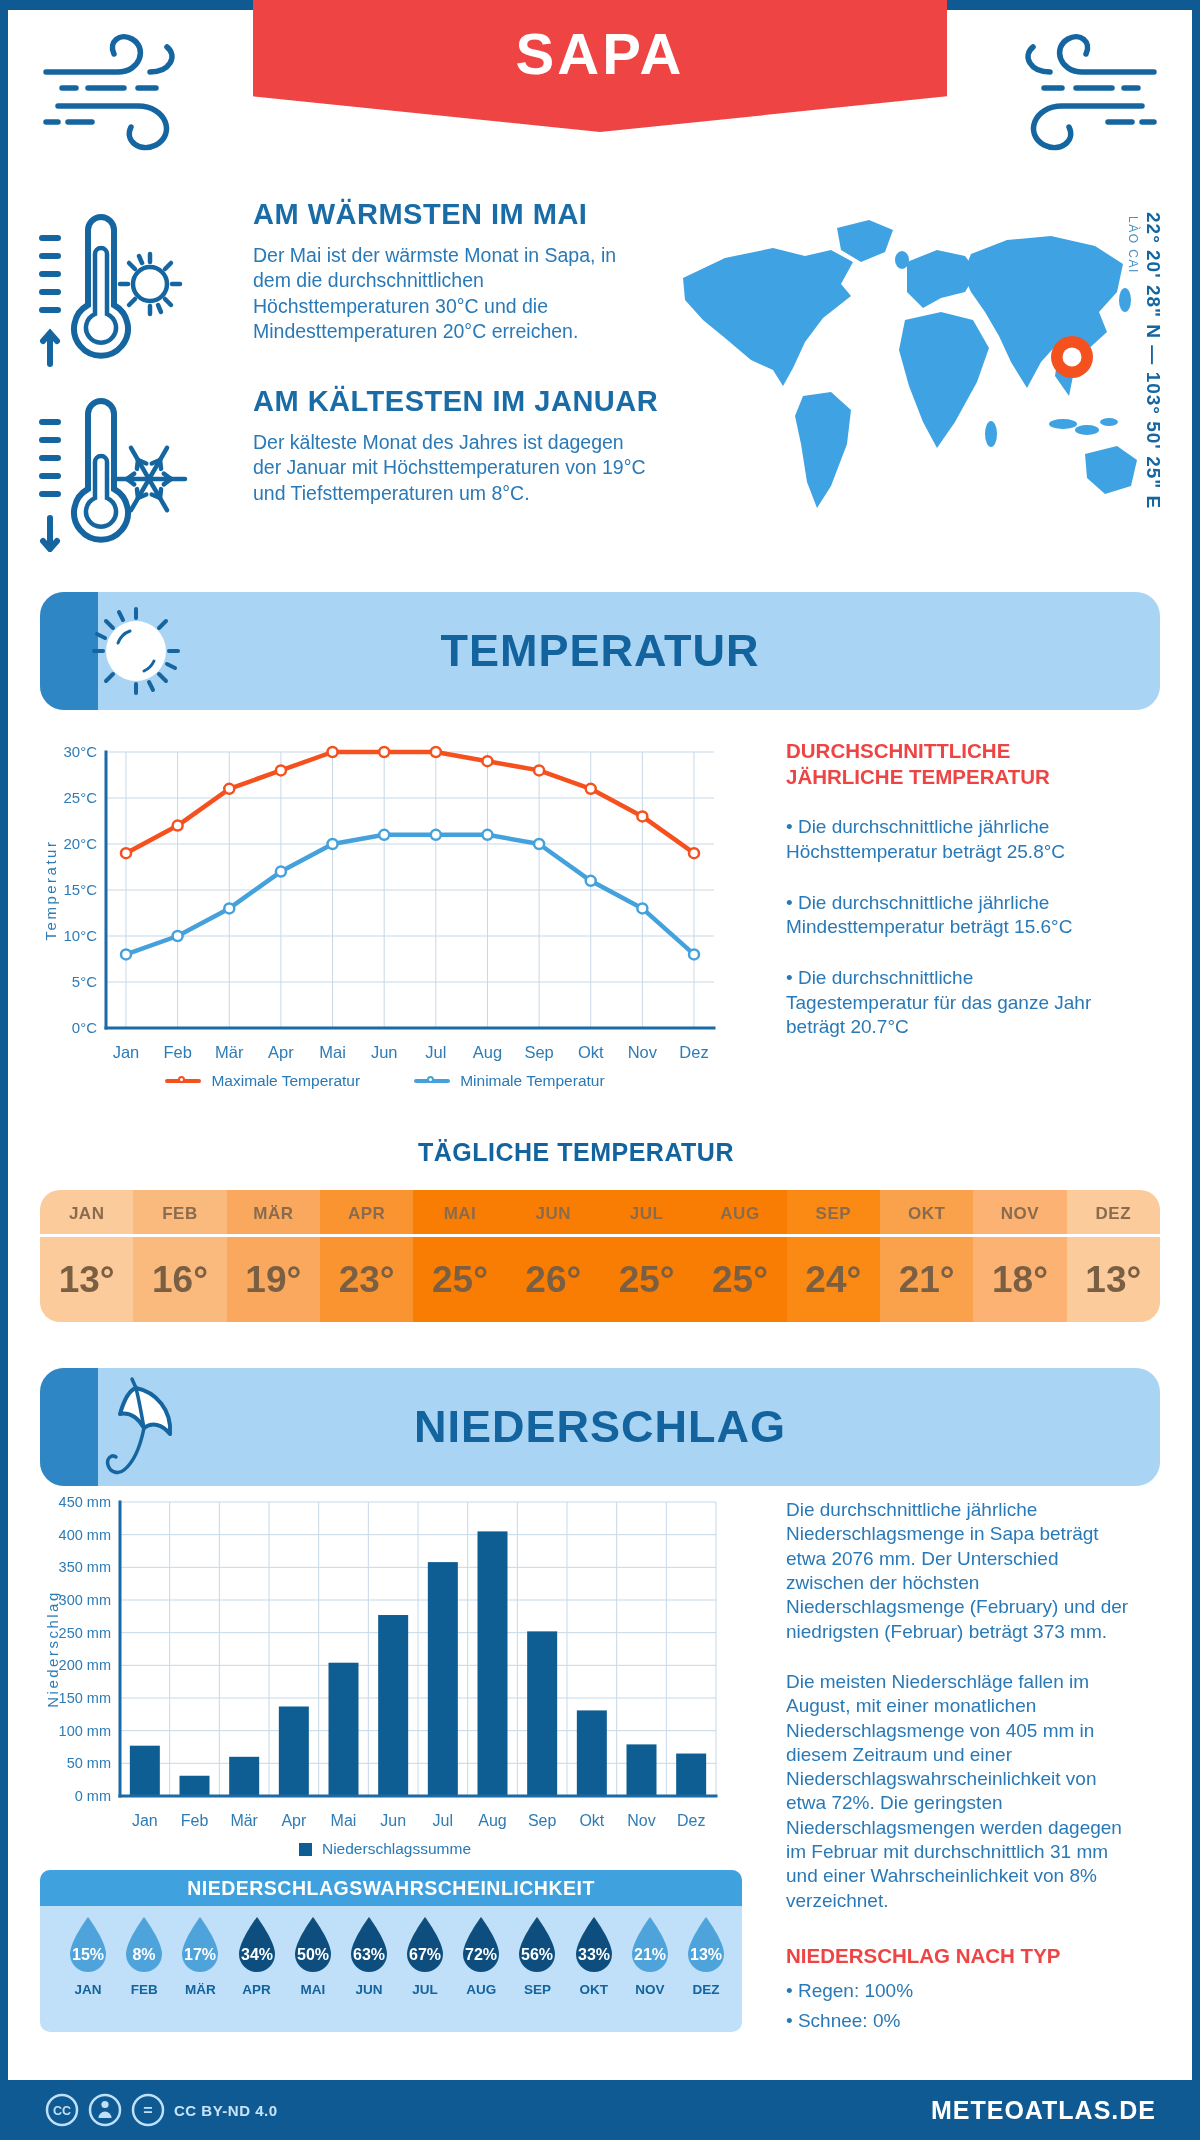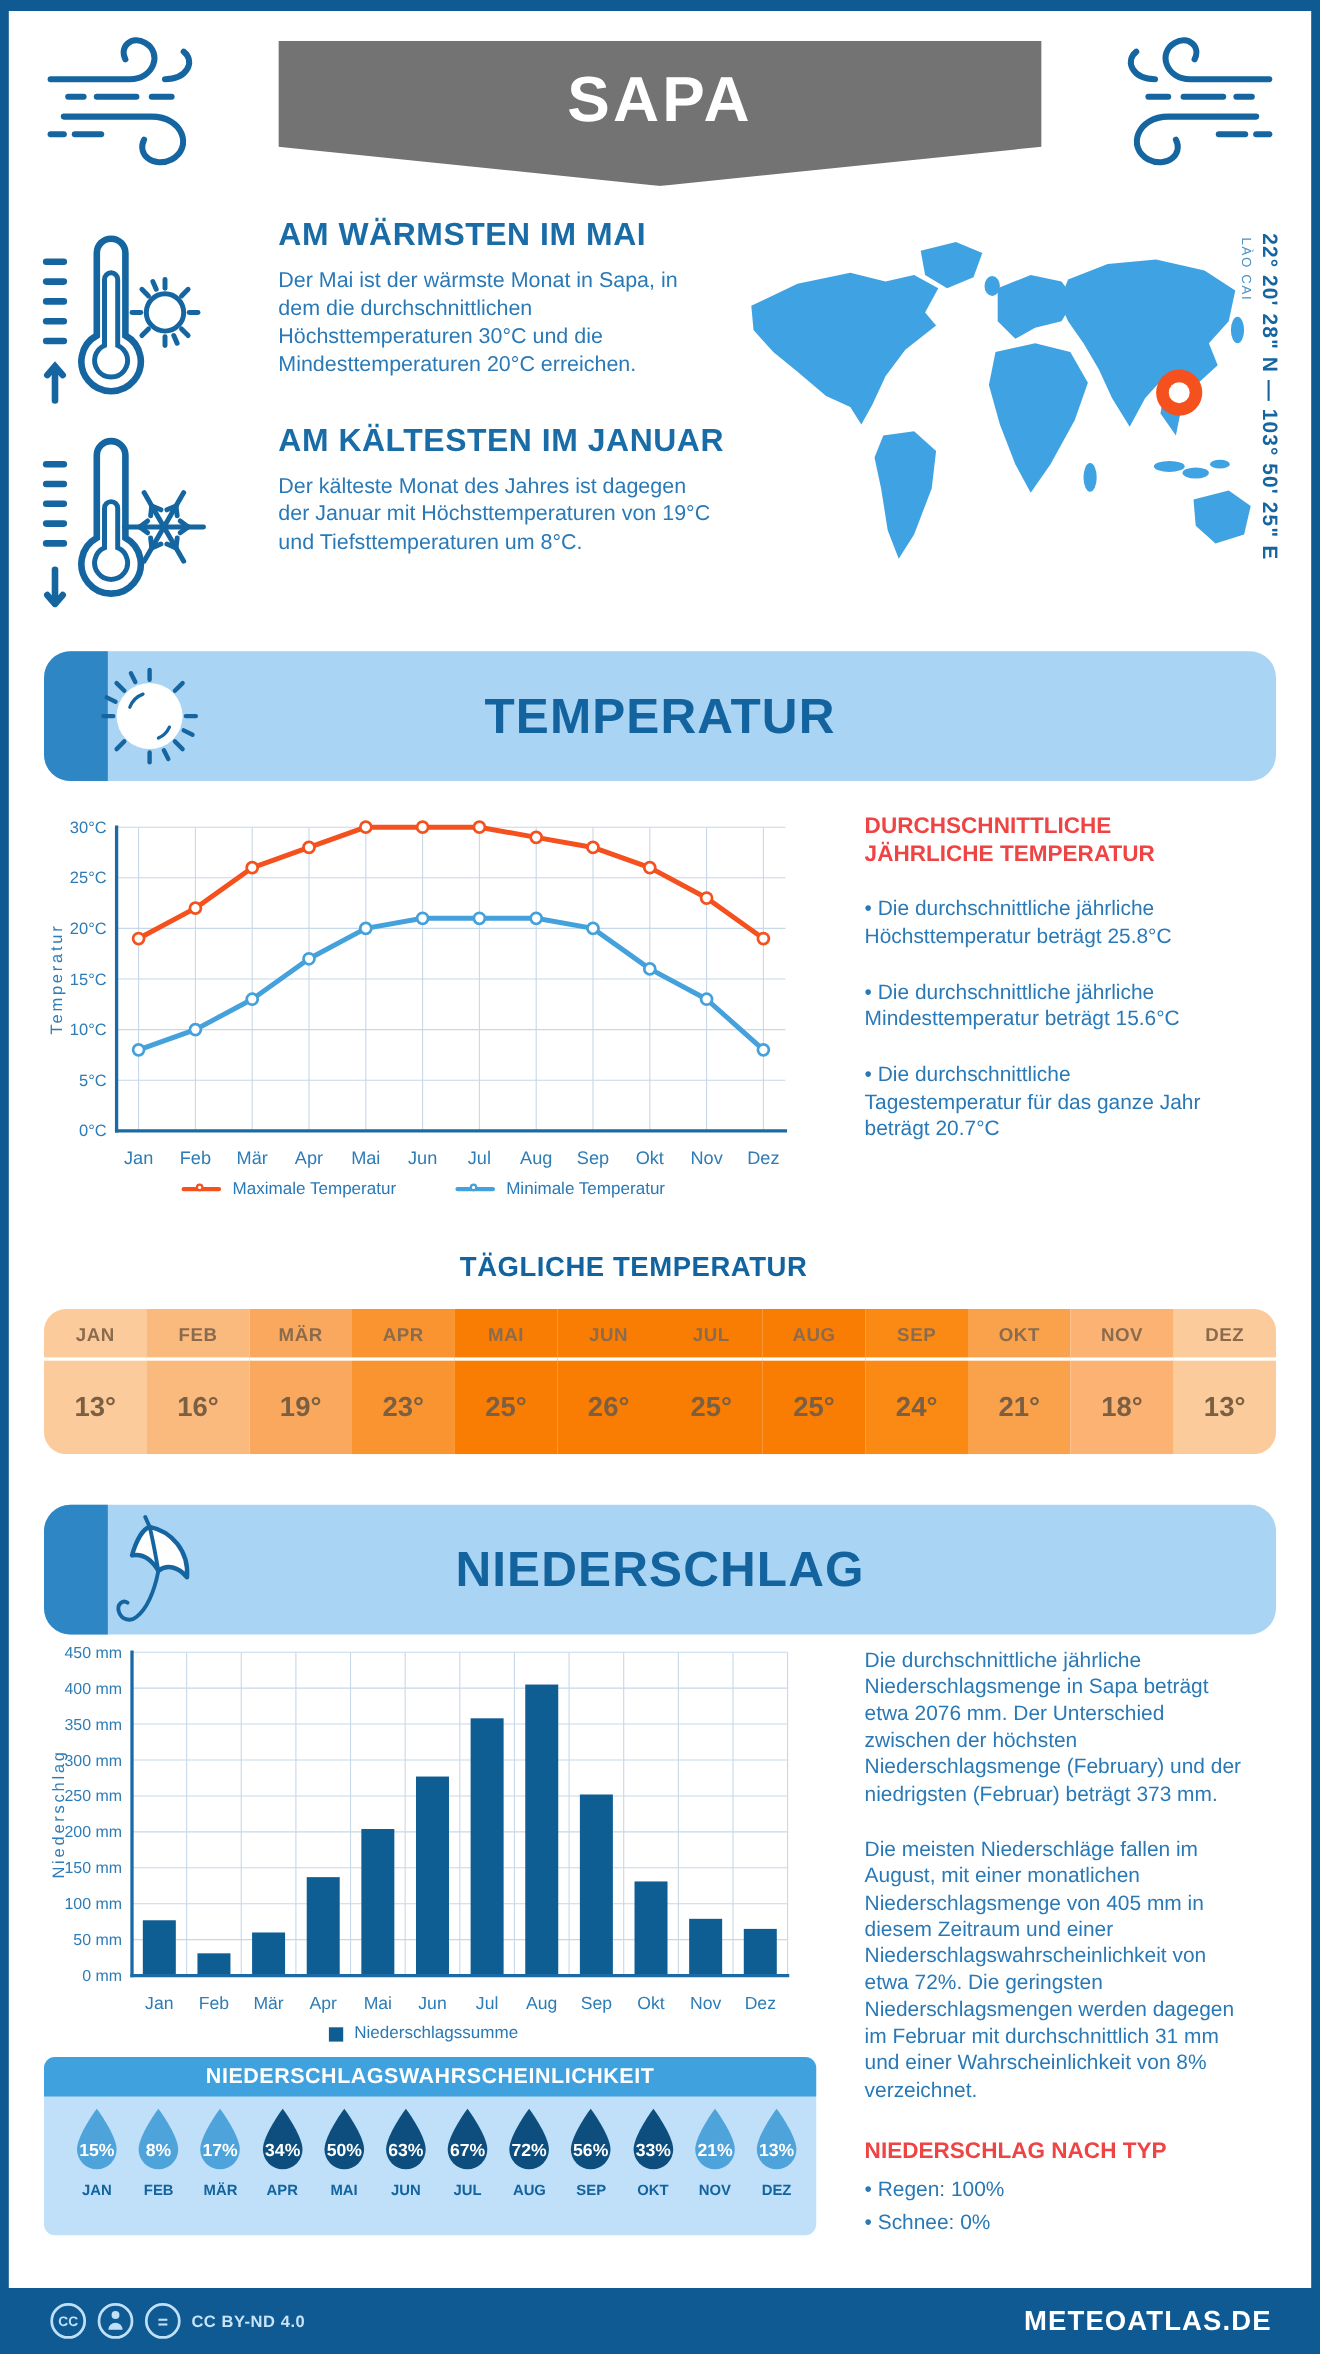--- a/index.html
+++ b/index.html
@@ -5,22 +5,22 @@
   html,body{margin:0;padding:0;background:#e8e8e8;}
   *{box-sizing:border-box;}
   #page{position:relative;width:1200px;height:2140px;margin:0 auto;background:#fff;
         font-family:"Liberation Sans",sans-serif;overflow:hidden;}
   .abs{position:absolute;}
   
   .frame-top{left:0;top:0;width:1200px;height:10px;background:#0F5A92;}
   .frame-left{left:0;top:0;width:8px;height:2140px;background:#0F5A92;}
   .frame-right{right:0;top:0;width:8px;height:2140px;background:#0F5A92;}
   
-  .banner{left:253px;top:0;width:694px;height:132px;background:#737373;text-align:center;
-          clip-path:polygon(0 0,100% 0,100% 73%,50% 100%,0 73%);margin-top:37px;}
+  .banner{left:253px;top:0;width:694px;height:132px;background:#ef4444;text-align:center;
+          clip-path:polygon(0 0,100% 0,100% 73%,50% 100%,0 73%);}
   .banner .sapa{margin-top:20px;font-size:58px;font-weight:bold;color:#fff;letter-spacing:3px;}
   .banner .vietnam{margin-top:4px;font-size:16px;color:#fff;letter-spacing:6px;}
   
   .intro-title{font-size:29px;font-weight:bold;color:#1A6CA6;letter-spacing:0.5px;}
   .intro-text{font-size:19.5px;line-height:1.3;color:#2979B7;}
   
   .coords{writing-mode:vertical-rl;color:#1565A0;}
   .coords .big{font-size:19px;font-weight:bold;letter-spacing:1px;}
   .coords .small{font-size:12px;color:#4A90C4;letter-spacing:1.5px;margin-top:4px;}
   
@@ -41,21 +41,21 @@
           background:#fff;border:2px solid;}
   .lg-sq{width:13px;height:13px;display:inline-block;}
   
   .daily-heading{left:0;top:1138px;width:1152px;text-align:center;font-size:25px;
                  font-weight:bold;color:#12639E;letter-spacing:0.5px;}
   .daily-strip{left:40px;top:1190px;width:1120px;height:132px;border-radius:20px;overflow:hidden;
                display:grid;grid-template-columns:repeat(12,1fr);}
   .day-col{display:flex;flex-direction:column;}
   .day-month{height:47px;line-height:47px;text-align:center;font-size:17px;font-weight:bold;
              color:#8A6B4E;border-bottom:3px solid #fff;letter-spacing:0.5px;}
-  .day-value{flex:1;display:flex;align-items:center;justify-content:center;font-size:25px;
+  .day-value{flex:1;display:flex;align-items:center;justify-content:center;font-size:37px;
              font-weight:bold;color:#7A5F42;}
   
   .prob-panel{left:40px;top:1870px;width:702px;height:162px;background:#BFE0F8;border-radius:10px;}
   .prob-header{height:36px;line-height:36px;background:#3FA2DF;border-radius:10px 10px 0 0;
                text-align:center;color:#fff;font-weight:bold;font-size:19.5px;letter-spacing:0.5px;}
   .prob-row{display:flex;padding:8px 8px 0 20px;}
   .prob-cell{flex:1;text-align:center;}
   .prob-month{margin-top:4px;font-size:13.5px;font-weight:bold;color:#12639E;}
   
   .footer{left:0;top:2080px;width:1200px;height:60px;background:#0F5A92;display:flex;

